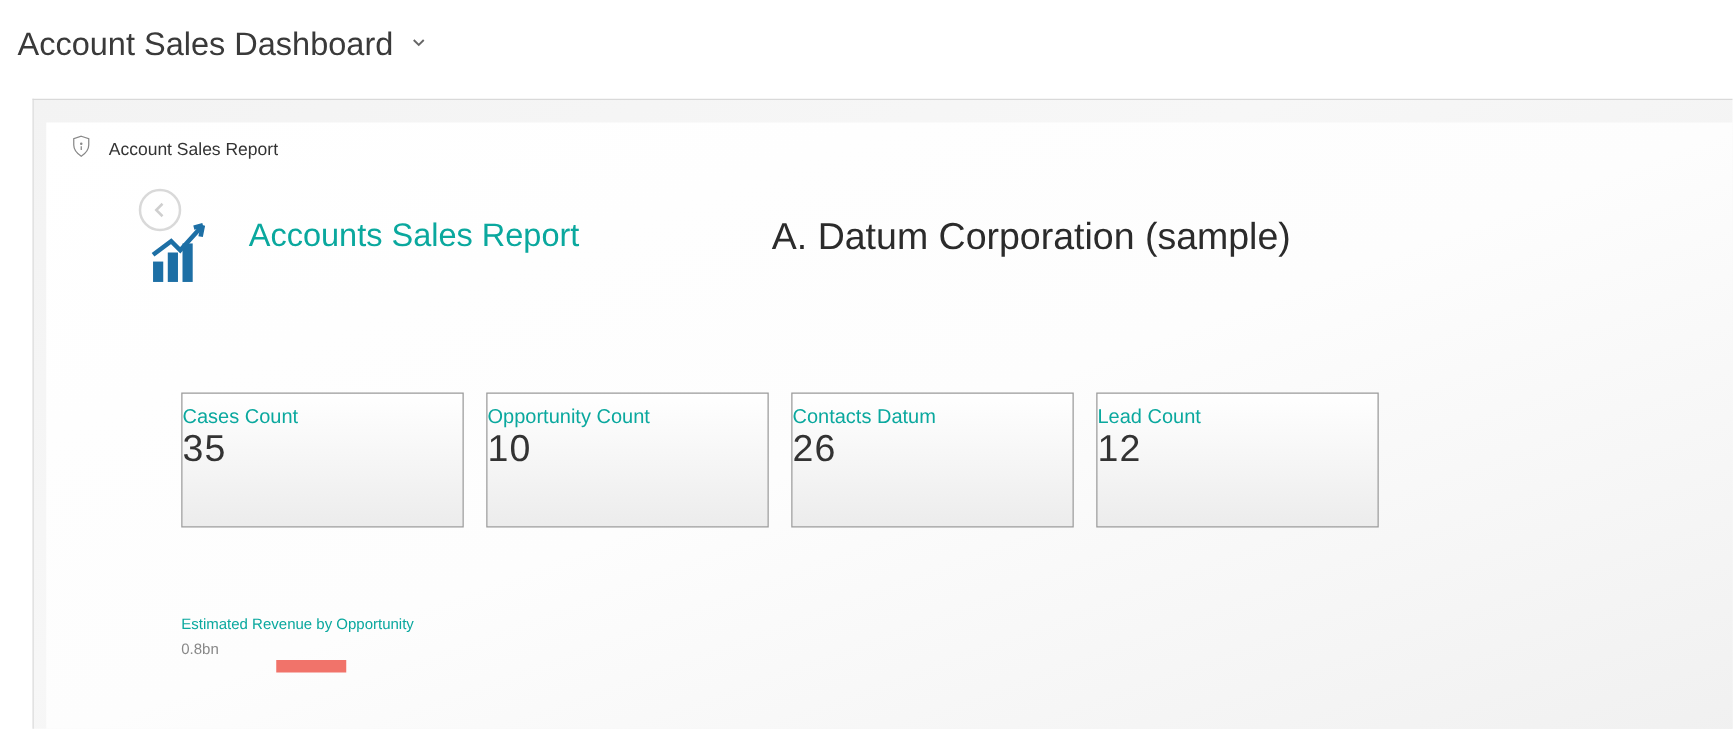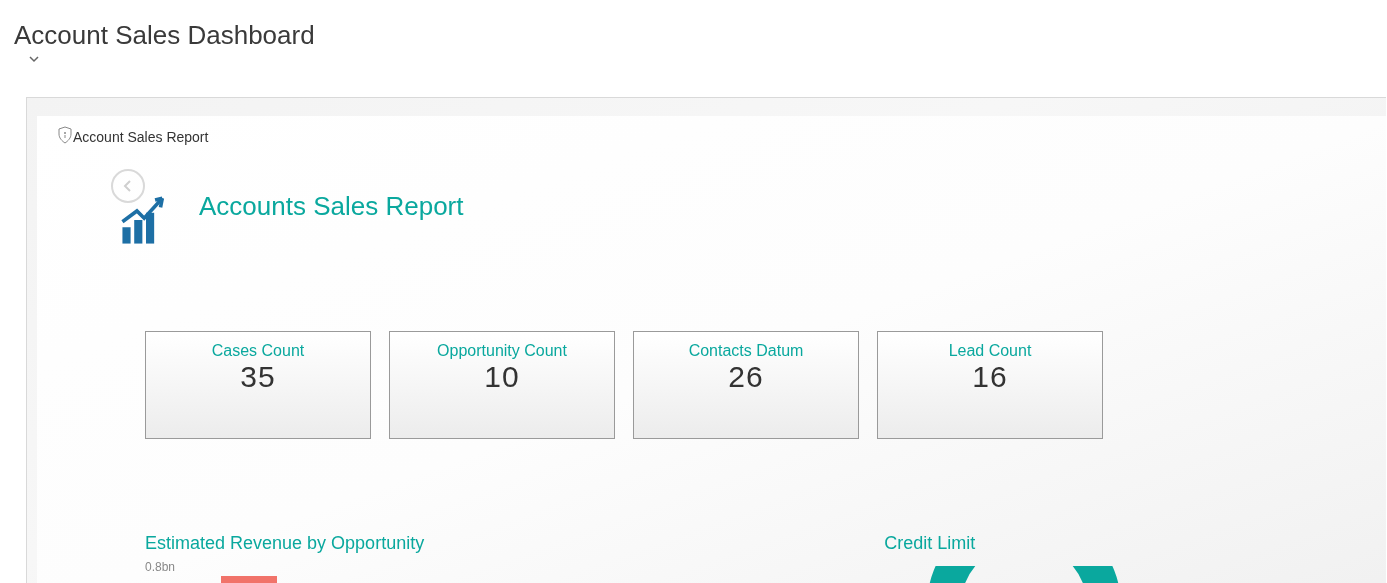--- a/index.html
+++ b/index.html
@@ -6,22 +6,22 @@
   body {
     font-family: "Segoe UI", "Segoe UI Light", Arial, sans-serif;
     background: #ffffff;
     color: #333;
     width: 1387px;
     height: 583px;
     overflow: hidden;
   }
   .page-header {
     display: flex;
+    align-items: center;
     padding: 20px 14px 10px 14px;
-    flex-direction: column;
   }
   .page-title {
     font-size: 26px;
     font-weight: 300;
     color: #3a3a3a;
   }
   .chev {
     margin-left: 14px;
     color: #666;
   }
@@ -39,20 +39,21 @@
     left: 10px;
     top: 18px;
     right: 0;
     bottom: 0;
     background: linear-gradient(160deg, #ffffff 0%, #fdfdfd 50%, #f0f0f0 100%);
     padding: 10px 20px 0 20px;
   }
   .crumb {
     display: flex;
     align-items: center;
+    gap: 14px;
     color: #333;
     font-size: 14px;
     padding: 0 0 6px 0;
   }
   .shield-icon {
     width: 16px; height: 18px; color: #888;
   }
   .hero {
     display: flex;
     gap: 24px;
@@ -85,21 +86,20 @@
     gap: 18px;
     margin: 78px 0 0 88px;
   }
   .card {
     width: 226px;
     height: 108px;
     border: 1px solid #9a9a9a;
     background: linear-gradient(180deg, #ffffff 0%, #f4f4f4 60%, #ececec 100%);
     display: flex;
     flex-direction: column;
-    align-items: center;
   }
   .card .label {
     margin-top: 10px;
     color: #0aa89e;
     font-size: 16px;
     font-weight: 400;
   }
   .card .value {
     font-size: 30px;
     font-weight: 400;
@@ -107,24 +107,23 @@
     letter-spacing: 1px;
   }
   .charts-row {
     display: flex;
     margin: 70px 0 0 88px;
     gap: 460px;
   }
   .chart-block { display: flex; flex-direction: column; }
   .chart-title {
     color: #0aa89e;
-    font-size: 18px;
+    font-size: 12px;
     font-weight: 400;
     margin-bottom: 6px;
-    margin-top: 24px;
   }
   .tick {
     color: #888;
     font-size: 12px;
     margin-bottom: 2px;
   }
   .bar-peek {
     display: flex;
     align-items: flex-end;
     gap: 80px;
@@ -174,53 +173,46 @@
       <span>
         <svg class="logo-icon" viewBox="0 0 64 64">
           <rect x="6" y="40" width="9" height="18" fill="#1d6fa5"></rect>
           <rect x="19" y="32" width="9" height="26" fill="#1d6fa5"></rect>
           <rect x="32" y="24" width="9" height="34" fill="#1d6fa5"></rect>
           <path d="M6 34 L22 22 L30 30 L50 8" fill="none" stroke="#1d6fa5" stroke-width="4"></path>
           <path d="M50 8 L42 10 M50 8 L48 18" fill="none" stroke="#1d6fa5" stroke-width="4"></path>
         </svg>
       </span>
       <span class="report-title">Accounts Sales Report</span>
+      <span class="account-name">A. Datum Corporation (sample)</span>
     </div>
 
     <div class="cards">
       <div class="card">
         <div class="label">Cases Count</div>
         <div class="value">35</div>
       </div>
       <div class="card">
         <div class="label">Opportunity Count</div>
         <div class="value">10</div>
       </div>
       <div class="card">
         <div class="label">Contacts Datum</div>
         <div class="value">26</div>
       </div>
       <div class="card">
         <div class="label">Lead Count</div>
-        <div class="value">16</div>
+        <div class="value">12</div>
       </div>
     </div>
 
     <div class="charts-row">
       <div class="chart-block">
         <div class="chart-title">Estimated Revenue by Opportunity</div>
         <div class="tick">0.8bn</div>
         <div class="bar-peek">
           <div class="bar-red"></div>
         </div>
       </div>
-      <div class="chart-block">
-        <div class="chart-title">Credit Limit</div>
-        <div class="donut-peek">
-          <svg width="200" height="120" viewBox="0 0 200 120">
-            <path d="M100 100 m-80 0 a80 80 0 0 1 160 0" fill="none" stroke="#0aa89e" stroke-width="34" stroke-linecap="butt" transform="translate(0,-60)"></path>
-          </svg>
-        </div>
-      </div>
     </div>
 
   </div>
 </div>
 
 </body></html>

